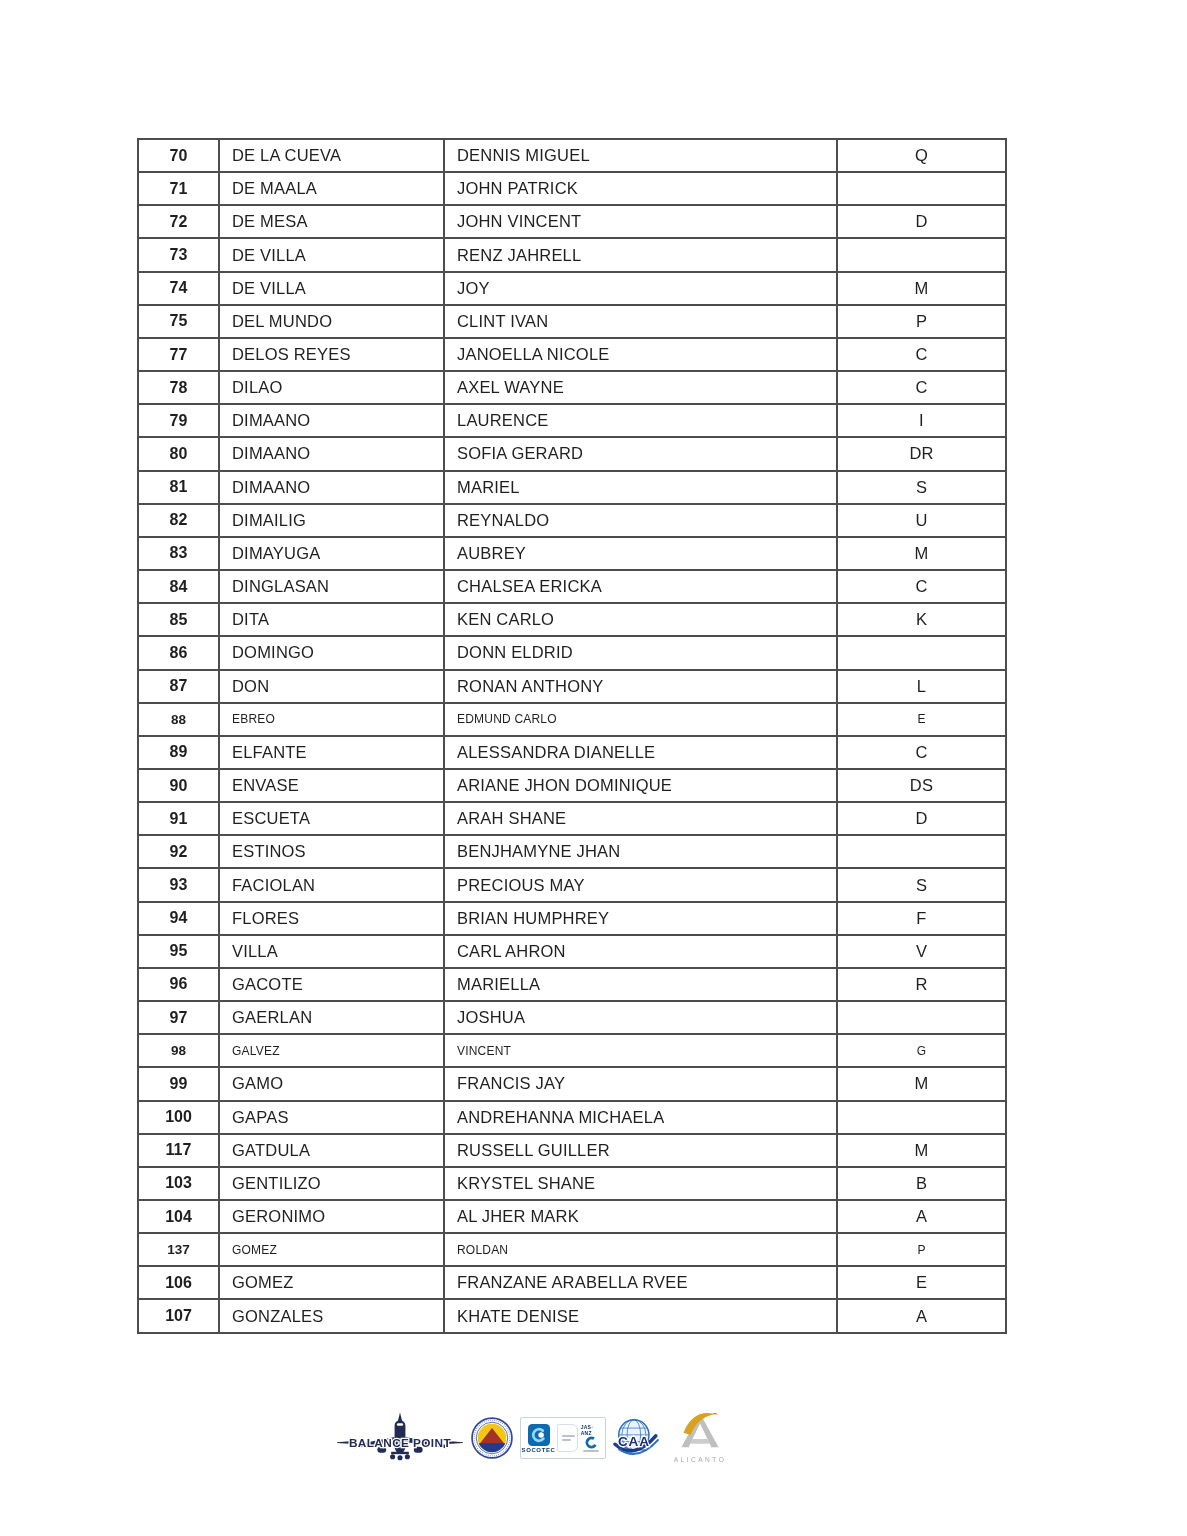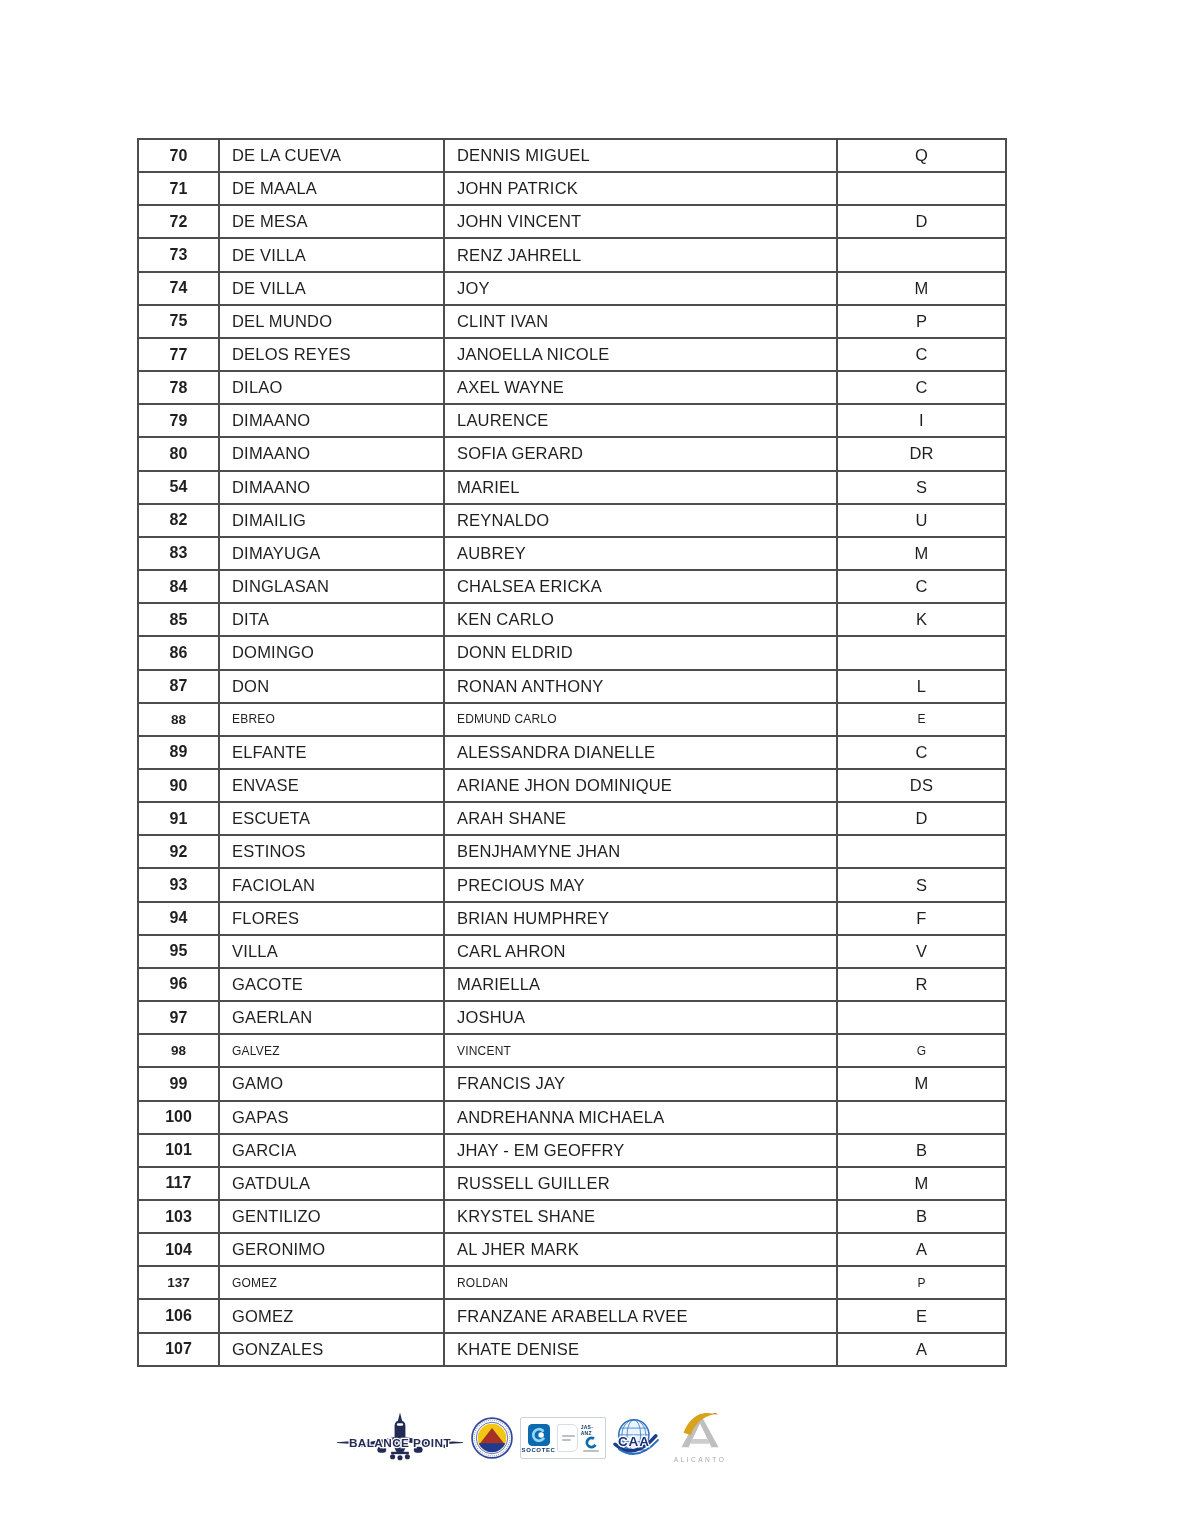--- a/index.html
+++ b/index.html
@@ -171,21 +171,21 @@
           <td class="cell-first_name">LAURENCE</td>
           <td class="cell-middle_initial">I</td>
         </tr>
         <tr>
           <td class="cell-no">80</td>
           <td class="cell-last_name">DIMAANO</td>
           <td class="cell-first_name">SOFIA GERARD</td>
           <td class="cell-middle_initial">DR</td>
         </tr>
         <tr>
-          <td class="cell-no">54</td>
+          <td class="cell-no">81</td>
           <td class="cell-last_name">DIMAANO</td>
           <td class="cell-first_name">MARIEL</td>
           <td class="cell-middle_initial">S</td>
         </tr>
         <tr>
           <td class="cell-no">82</td>
           <td class="cell-last_name">DIMAILIG</td>
           <td class="cell-first_name">REYNALDO</td>
           <td class="cell-middle_initial">U</td>
         </tr>
@@ -289,26 +289,20 @@
           <td class="cell-no">99</td>
           <td class="cell-last_name">GAMO</td>
           <td class="cell-first_name">FRANCIS JAY</td>
           <td class="cell-middle_initial">M</td>
         </tr>
         <tr>
           <td class="cell-no">100</td>
           <td class="cell-last_name">GAPAS</td>
           <td class="cell-first_name">ANDREHANNA MICHAELA</td>
           <td class="cell-middle_initial"></td>
-        </tr>
-        <tr>
-          <td class="cell-no">101</td>
-          <td class="cell-last_name">GARCIA</td>
-          <td class="cell-first_name">JHAY - EM GEOFFRY</td>
-          <td class="cell-middle_initial">B</td>
         </tr>
         <tr>
           <td class="cell-no">117</td>
           <td class="cell-last_name">GATDULA</td>
           <td class="cell-first_name">RUSSELL GUILLER</td>
           <td class="cell-middle_initial">M</td>
         </tr>
         <tr>
           <td class="cell-no">103</td>
           <td class="cell-last_name">GENTILIZO</td>

